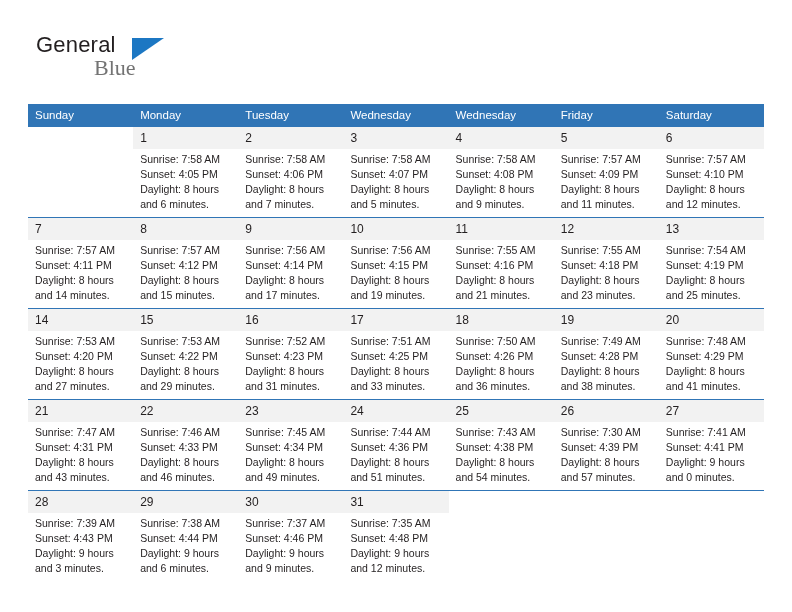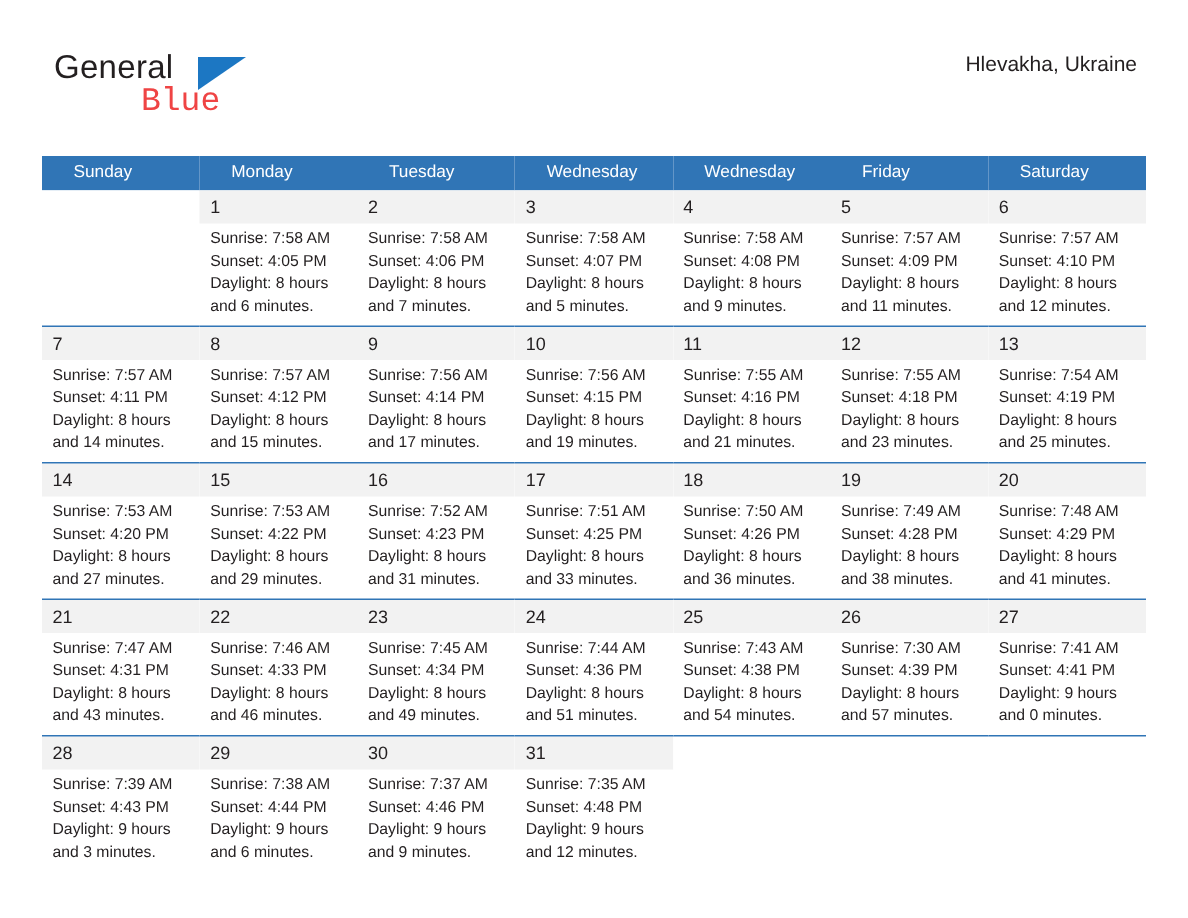--- a/index.html
+++ b/index.html
@@ -44,22 +44,22 @@
     font-size: 22px;
     letter-spacing: 0.2px;
     color: #231f20;
     font-family: "Liberation Sans", sans-serif;
   }
   .brand-blue {
     position: absolute;
     left: 58px;
     top: 23px;
     font-size: 22px;
-    color: #ef4444;
-    font-family: Liberation Mono, monospace;
+    color: #737373;
+    font-family: Liberation Serif, serif;
   }
   .brand-flag {
     position: absolute;
     left: 96px;
     top: 6px;
     width: 0;
     height: 0;
     border-left: 32px solid #1c77c3;
     border-bottom: 22px solid transparent;
   }
@@ -93,21 +93,21 @@
     width: 736px;
     border-collapse: collapse;
     table-layout: fixed;
   }
   .calendar th {
     background: #3075b6;
     color: #ffffff;
     font-size: 11.5px;
     font-weight: normal;
     text-align: left;
-    padding: 5px 0 5px 21px;
+    padding: 5px 0 5px 7px;
     height: 11px;
     line-height: 13px;
   }
   .calendar td {
     vertical-align: top;
     padding: 0;
     border-top: 1px solid #3075b6;
     height: 90px;
     background: #ffffff;
   }
@@ -142,21 +142,20 @@
 
   <div class="top-bar">
 
     <div class="brand">
       <span class="brand-general">General</span>
       <span class="brand-flag"></span>
       <span class="brand-blue">Blue</span>
     </div>
 
     <div class="title-block">
-      <div class="cal-subtitle">Hlevakha, Ukraine</div>
     </div>
 
   </div>
 
   <table class="calendar">
     <thead>
       <tr>
         <th>Sunday</th>
         <th>Monday</th>
         <th>Tuesday</th>

